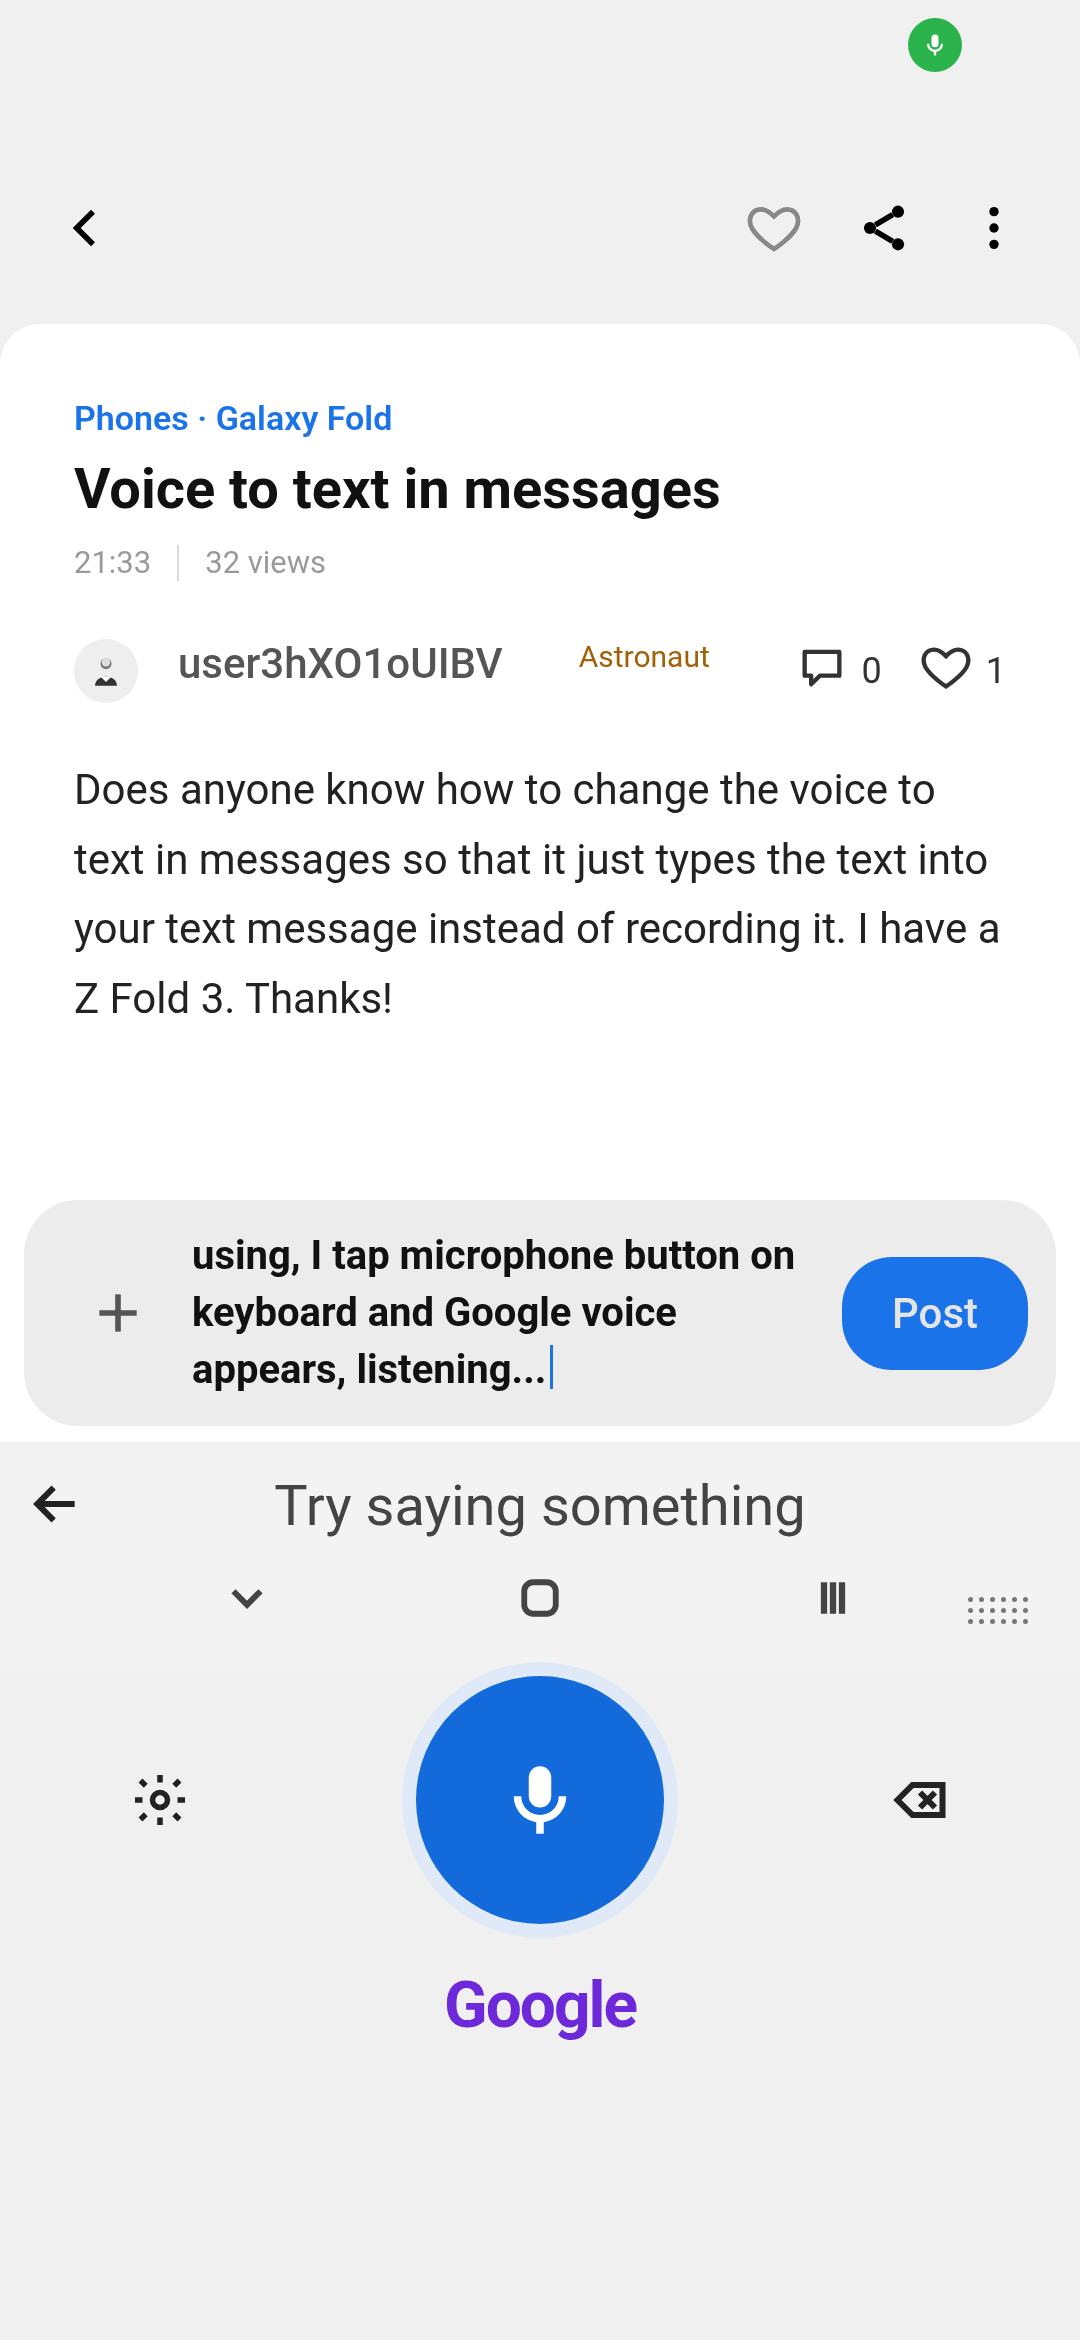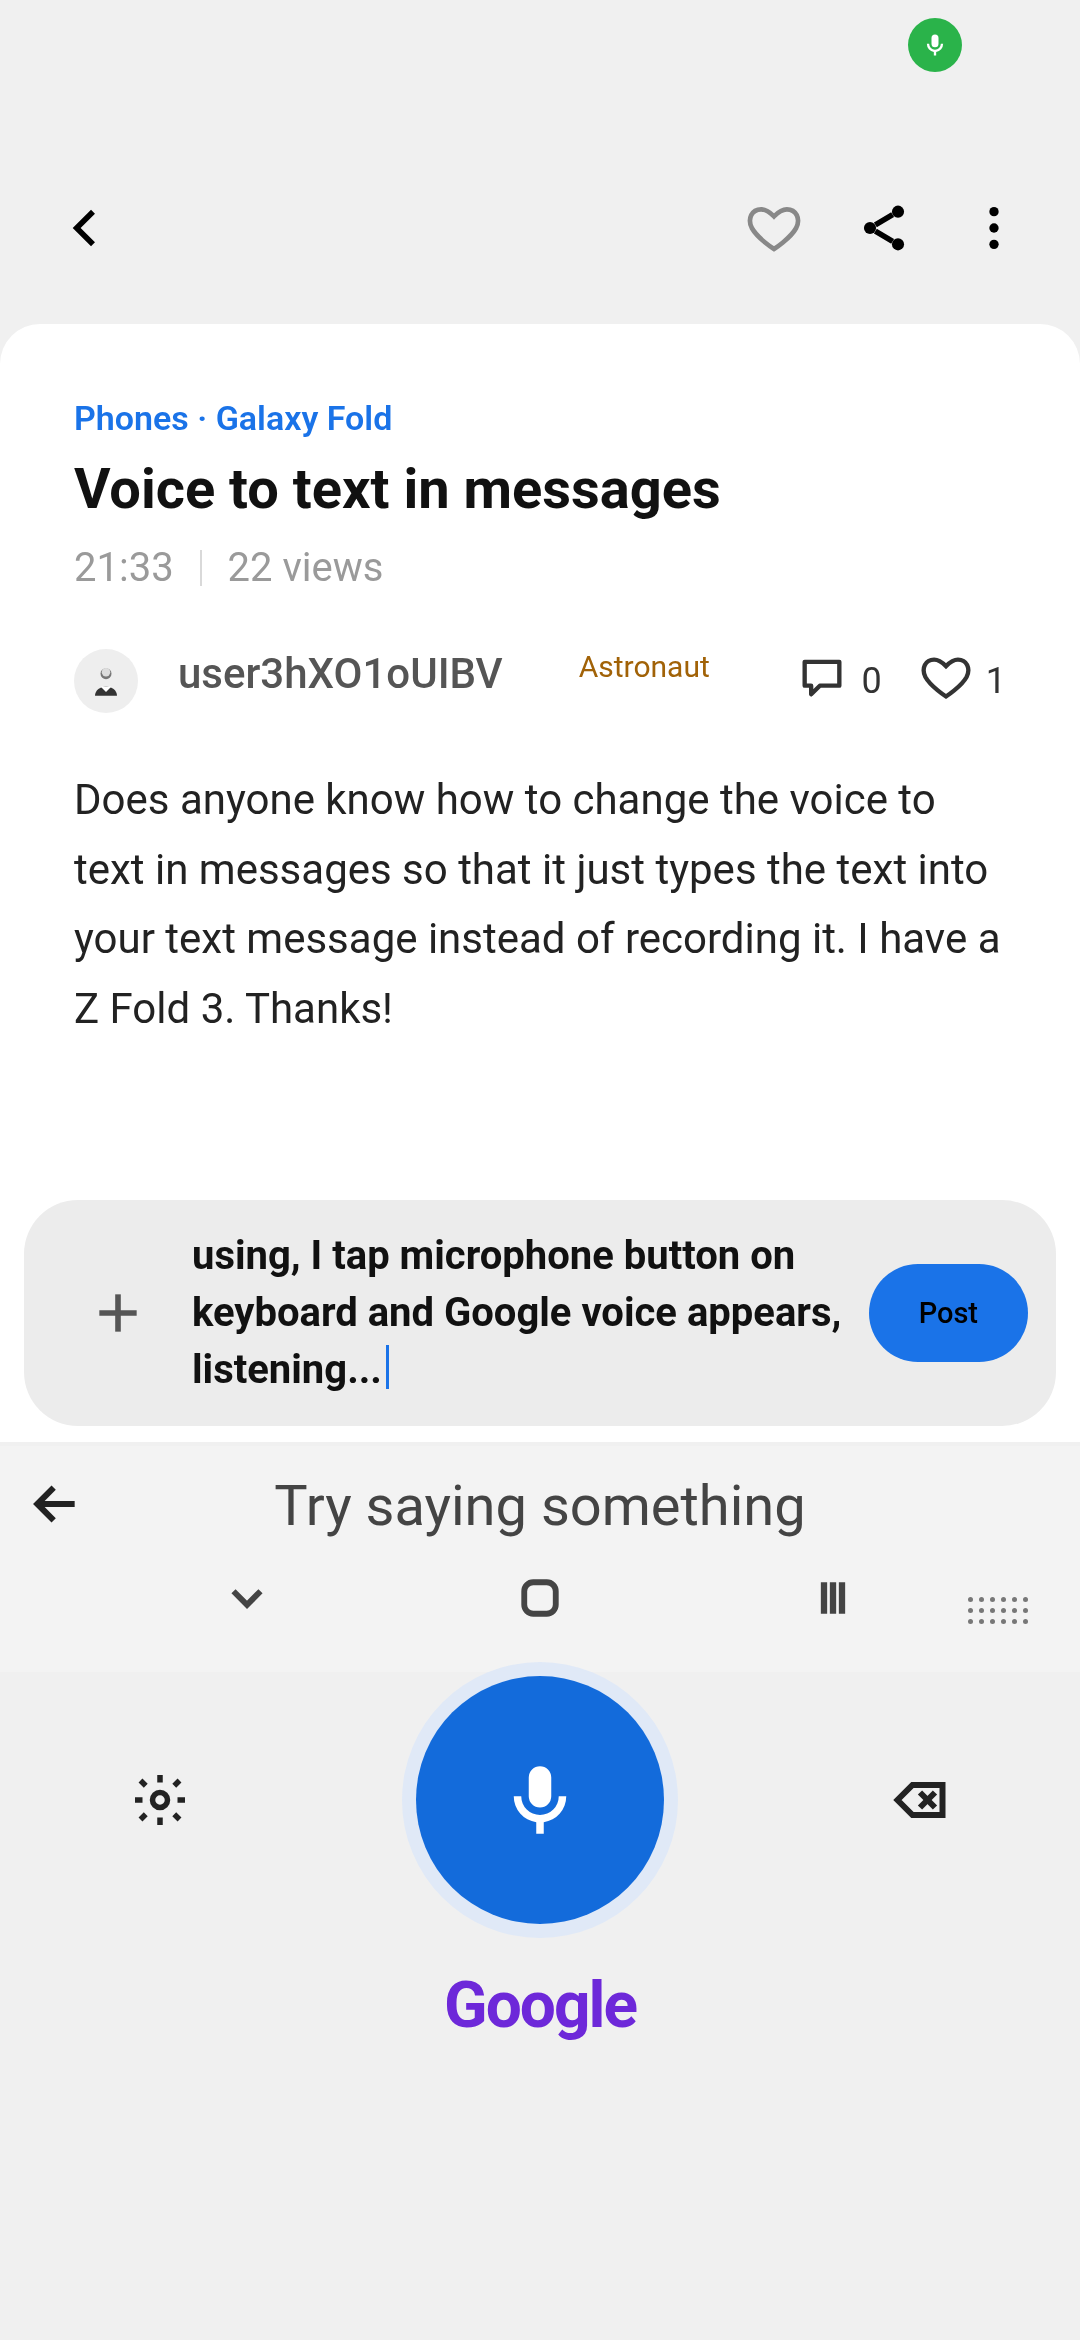--- a/index.html
+++ b/index.html
@@ -11,39 +11,39 @@
 
 .appbar { position:absolute; top:158px; left:0; right:0; height:140px; display:flex; align-items:center; padding:0 58px; }
 .appbar .spacer { flex:1; }
 .appbar .ico { margin-left:54px; display:flex; align-items:center; justify-content:center; }
 .appbar svg { width:56px; height:56px; }
 
 .card { position:absolute; top:324px; left:0; right:0; background:#fff; border-top-left-radius:40px; border-top-right-radius:40px; padding:74px 74px 0 74px; height:860px; }
 .crumb { color:#1a73e8; font-size:34px; font-weight:600; margin-bottom:18px; }
 .crumb .sep { color:#1a73e8; }
 .title { font-size:56px; font-weight:700; color:#111; margin-bottom:22px; }
-.metarow { display:flex; align-items:center; gap:26px; color:#9a9a9a; font-size:40px; }
+.metarow { display:flex; align-items:center; gap:26px; color:#9a9a9a; font-size:31px; }
 .metarow .div { width:2px; height:36px; background:#d9d9d9; }
 .authrow { display:flex; margin-top:58px;gap:16px; }
 .avatar { width:64px; height:64px; border-radius:50%; background:#eee; display:flex; align-items:center; justify-content:center; margin-right:24px; }
 .avatar svg { width:44px; height:44px; }
 .uname { font-size:42px; color:#555; font-weight:500; margin-right:14px; }
 .urank { font-size:30px; color:#a16207;margin-left:46px; }
 .statgrp { margin-left:auto; display:flex; align-items:center; gap:14px; }
 .statgrp span { font-size:36px; color:#333; }
 .statgrp svg { width:52px; height:52px; }
 .body { margin-top:52px; font-size:42px; line-height:1.66; color:#222; }
 
 .reply { position:absolute; top:1184px; left:0; right:0; background:#fff; padding:16px 24px; }
 .replybox { background:#ececec; border-radius:54px; display:flex; align-items:center; padding:28px 28px 28px 64px; }
 .replybox .plus { width:60px; height:60px; display:flex; align-items:center; justify-content:center; margin-right:44px; }
 .replybox .plus svg { width:56px; height:56px; }
 .replytxt { flex:1; font-size:40px; line-height:1.42; color:#111; padding-right:20px;font-weight:bold; }
 .cursor { display:inline-block; width:3px; height:44px; background:#1a73e8; vertical-align:-6px; margin-left:4px; }
-.postbtn { background:#1a73e8; color:#000000; font-size:29px; font-weight:500; border:none; border-radius:50px; padding:32px 50px;text-align:right; }
+.postbtn { background:#1a73e8; color:#e5e5e5; font-size:42px; font-weight:500; border:none; border-radius:50px; padding:32px 50px;text-align:right; }
 
 .voice { position:absolute; top:1446px; left:0; right:0; bottom:0; background:#f3f3f3; }
 .vbar { position:relative; display:flex; align-items:center; justify-content:center; height:120px; }
 .vbar .back { position:absolute; left:28px; top:50%; transform:translateY(-50%); }
 .vbar .back svg { width:56px; height:56px; }
 .vprompt { font-size:56px; color:#444; }
 .vmid { display:flex; align-items:center; justify-content:space-between; padding:0 120px; margin-top:110px; }
 .vmid .side { width:80px; height:80px; display:flex; align-items:center; justify-content:center; }
 .vmid .side svg { width:60px; height:60px; }
 .micbtn { width:248px; height:248px; border-radius:50%; background:#136bdb; display:flex; align-items:center; justify-content:center; box-shadow:0 0 0 14px #e0e9f7; }
@@ -100,21 +100,21 @@
   <div class="card">
     <div class="crumb">
       <span>Phones</span>
       <span class="sep">·</span>
       <span>Galaxy Fold</span>
     </div>
     <h1 class="title">Voice to text in messages</h1>
     <div class="metarow">
       <span>21:33</span>
       <span class="div"></span>
-      <span>22 views</span>
+      <span>32 views</span>
     </div>
     <div class="authrow">
       <div class="avatar">
         <svg viewBox="0 0 24 24" fill="#555">
             <circle cx="12" cy="8" r="3" fill="#777"></circle>
             <circle cx="12" cy="7.2" r="2.3" fill="#ddd"></circle>
             <path d="M6 20c0-3 3-5 6-5s6 2 6 5" fill="#333"></path>
             <path d="M9 15l3 3 3-3" fill="#fff"></path>
           </svg>
       </div>

